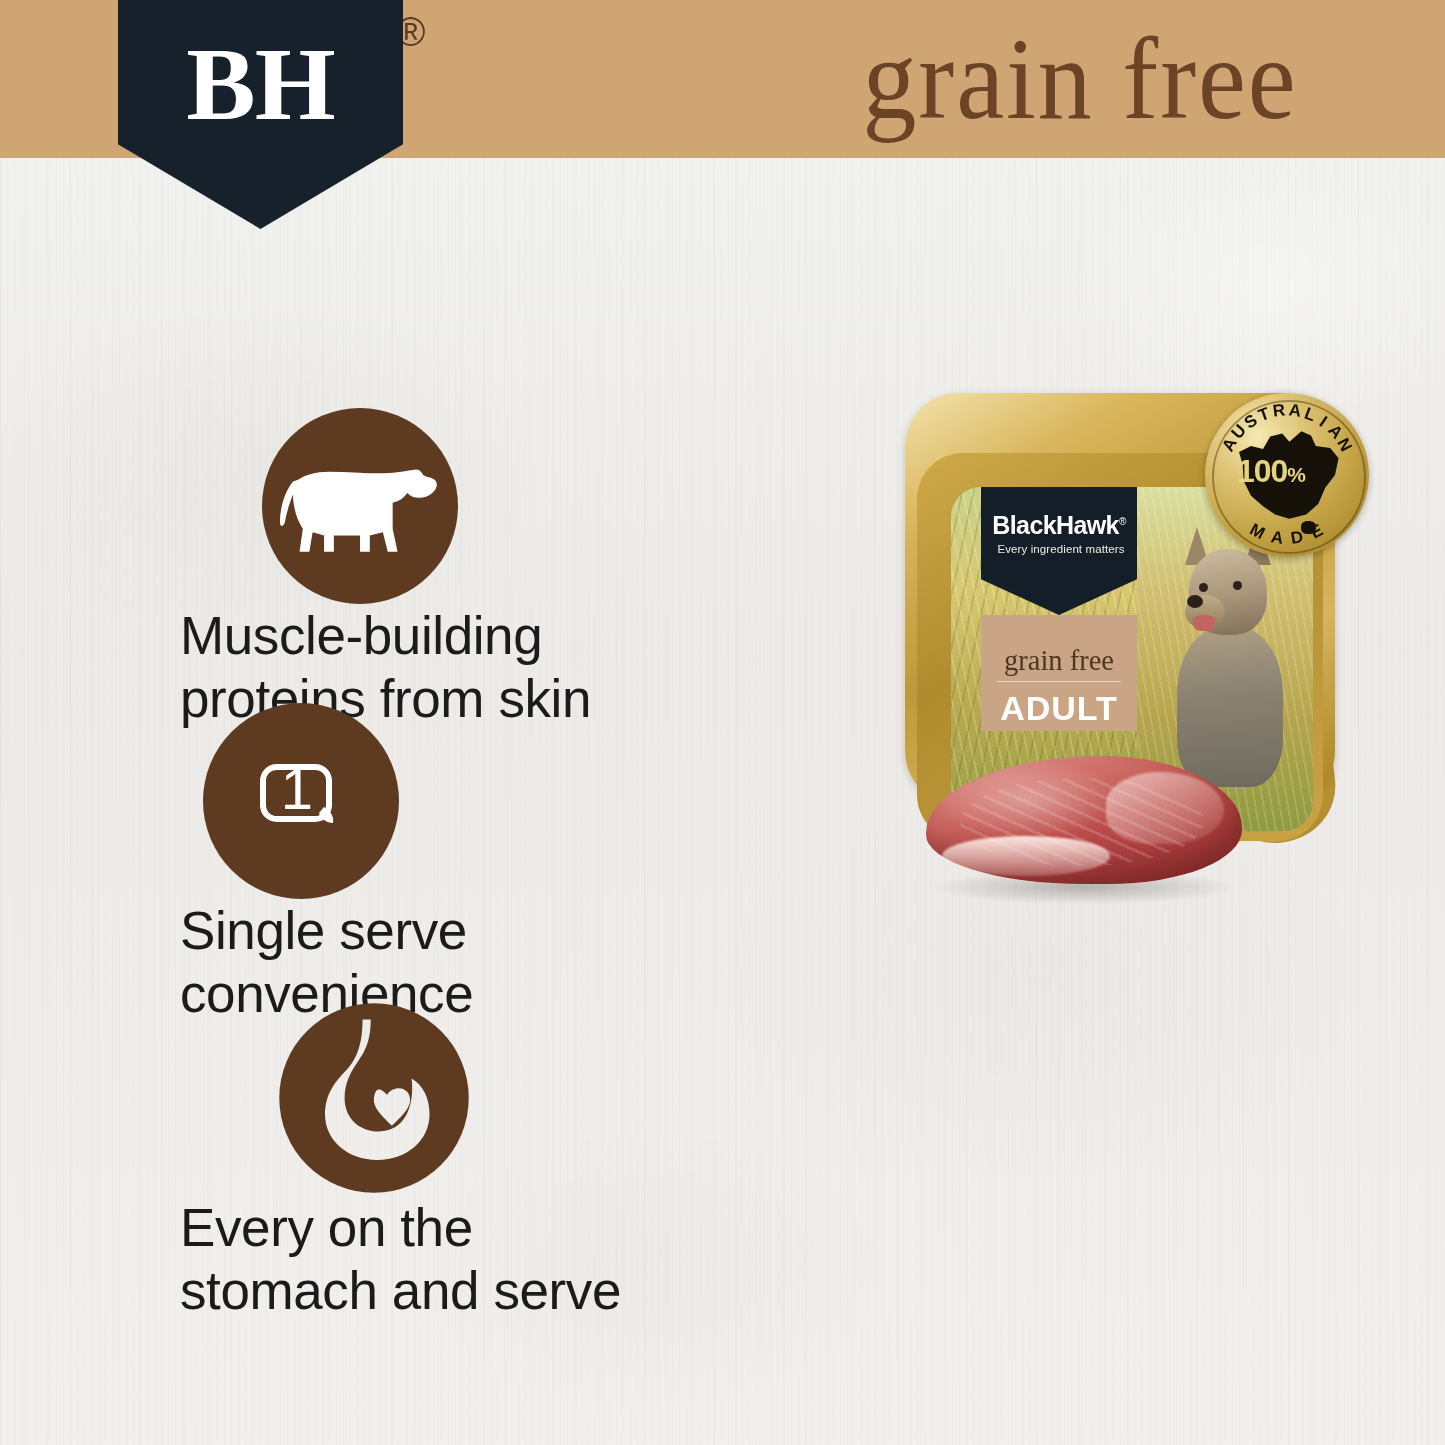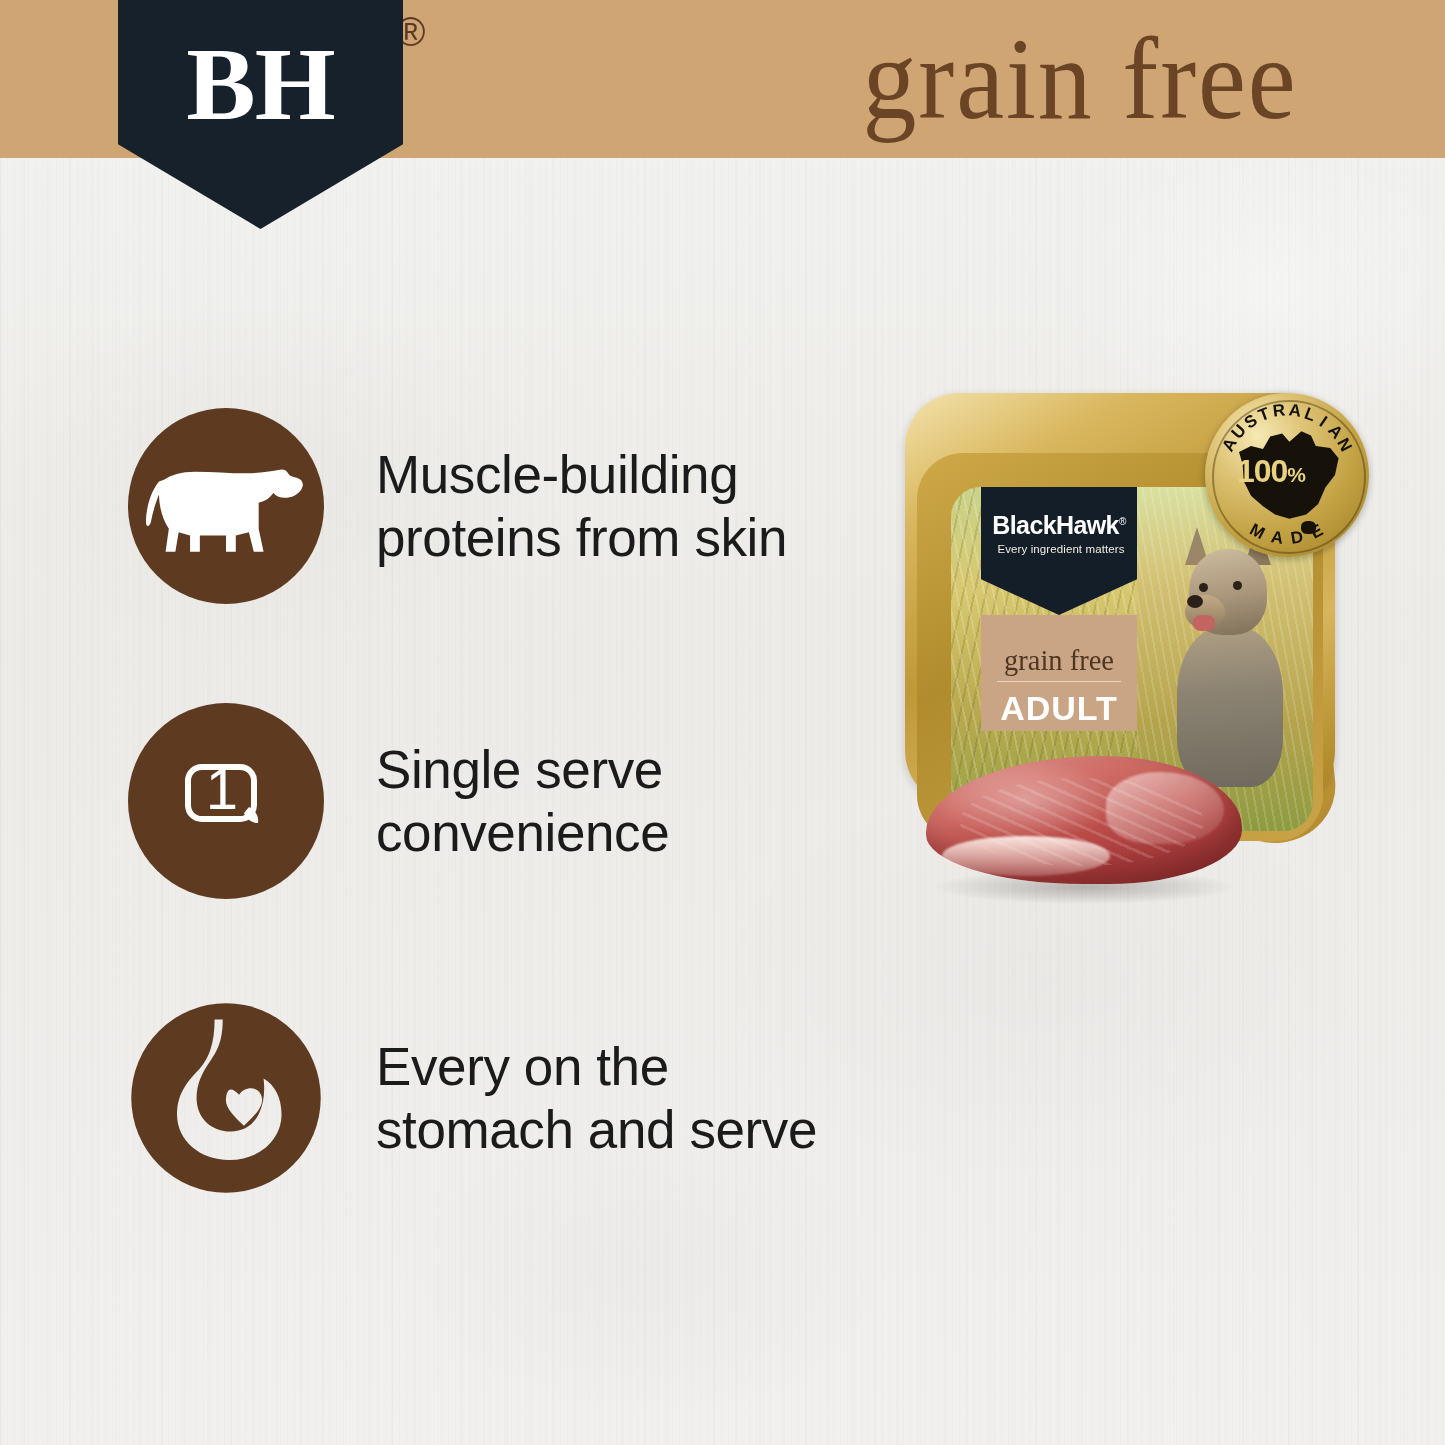--- a/index.html
+++ b/index.html
@@ -58,21 +58,21 @@
     color:#fff;font-weight:bold;font-size:104px;letter-spacing:-1px;
     font-family:"Liberation Serif",serif;
   }
   #logo-registered{
     position:absolute;left:396px;top:12px;
     color:#5b3a22;font-size:40px;line-height:1;
     font-family:"Liberation Sans",sans-serif;
   }
 
   
-  .feature-row{position:absolute;left:128px;display:flex;align-items:center;}
+  .feature-row{position:absolute;left:128px;display:flex;align-items:center;flex-direction:column;}
   #feature-row-0{top:408px;}
   #feature-row-1{top:703px;}
   #feature-row-2{top:1000px;}
 
   .feature-icon-circle{
     width:196px;height:196px;border-radius:50%;
     background:#5e3a21;flex:0 0 auto;position:relative;
   }
   .feature-text{
     margin-left:52px;color:#1b1b1b;

